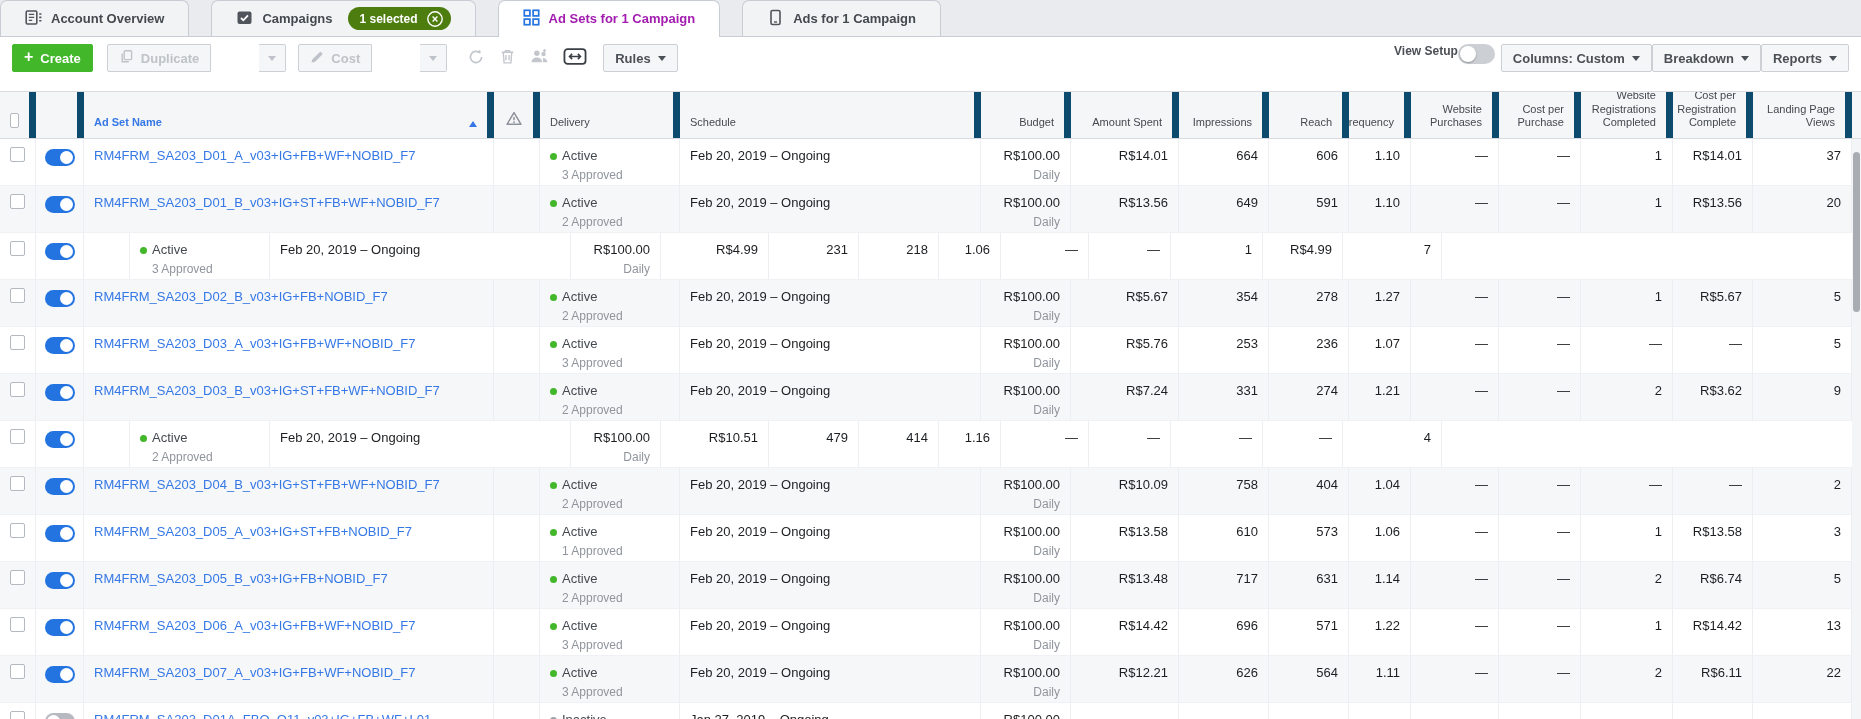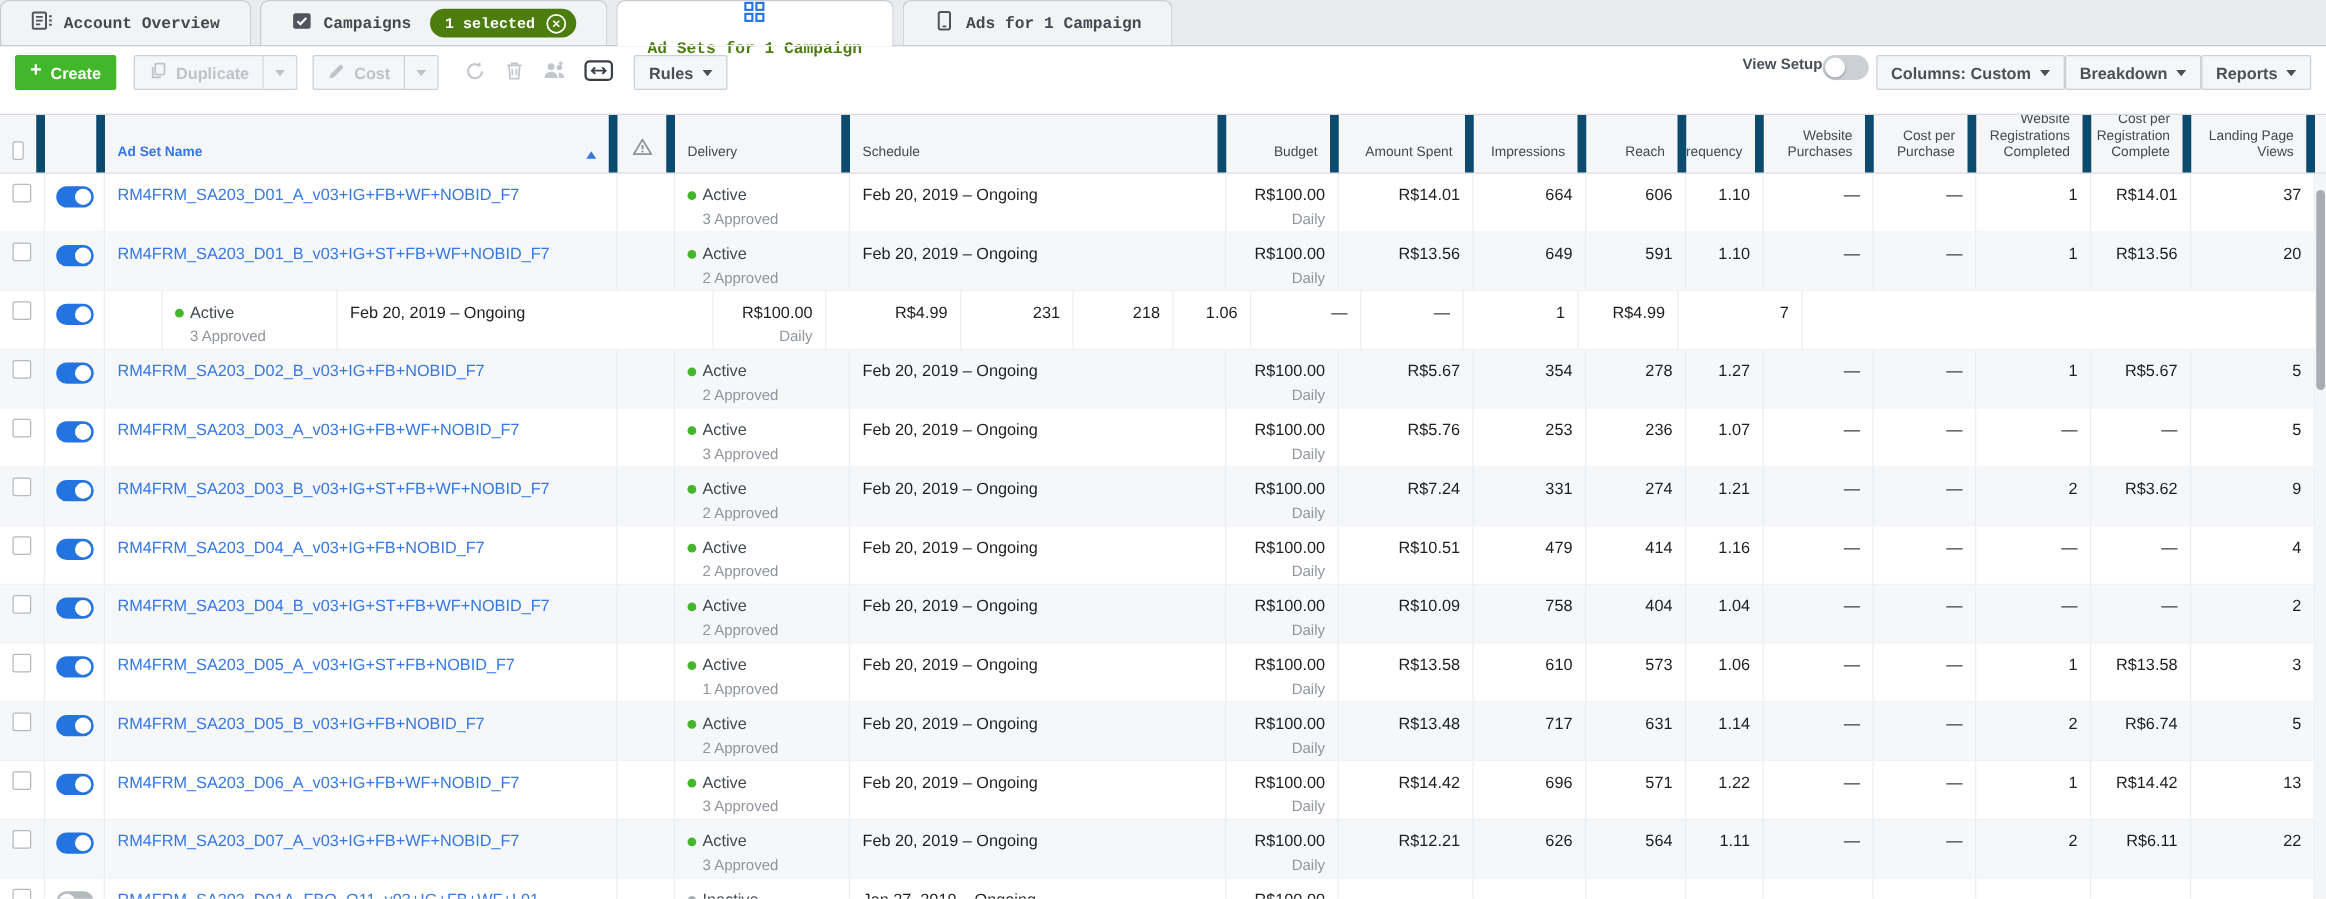--- a/index.html
+++ b/index.html
@@ -3,35 +3,35 @@
 <meta charset="utf-8">
 <style>
   * { box-sizing: border-box; margin: 0; padding: 0; }
   html,body { width:1861px; height:719px; overflow:hidden; }
   body { font-family:"Liberation Sans", sans-serif; background:#fff; color:#1c1e21; position:relative; }
 
   
   .tabbar { height:37px; background:#e9ebee; border-bottom:1px solid #c8ccd3; display:flex; align-items:flex-end; position:relative; }
   .tab { height:36px; display:flex; align-items:center; gap:9px; padding:0 24px; background:#f2f3f5;
          border:1px solid #c8ccd3; border-bottom:none; border-radius:7px 7px 0 0; font-size:13px; font-weight:bold;
-         color:#444950; margin-right:7px; position:relative; cursor:pointer;font-family:Liberation Mono, monospace; }
-  .tab.active { background:#fff; color:#4d7c0f; z-index:2;flex-direction:column; }
+         color:#444950; margin-right:22px; position:relative; cursor:pointer; }
+  .tab.active { background:#fff; color:#a21caf; z-index:2; }
   .tab.active::after { content:""; position:absolute; left:0; right:0; bottom:-1px; height:1px; background:#fff; }
   .sel-pill { background:#4d7c0f; color:#fff; font-size:12px; font-weight:bold; border-radius:12px; height:23px;
               display:flex; align-items:center; gap:8px; padding:0 7px 0 12px; margin-left:6px; }
 
   
   .toolbar { height:42px; display:flex; align-items:center; padding:0 12px; background:#fff; }
   .btn { height:28px; display:inline-flex; align-items:center; gap:7px; padding:0 11px; background:#f5f6f7;
          border:1px solid #ccd0d5; border-radius:2px; font-size:13px; font-weight:bold; color:#4b4f56; cursor:pointer; white-space:nowrap; }
   .btn .caret { width:0; height:0; border-left:4px solid transparent; border-right:4px solid transparent; border-top:5px solid currentColor; }
   .btn.disabled { color:#bec3c9; }
   .btn-create { background:#42b72a; border-color:#42b72a; color:#fff; margin-right:14px; }
   .btn-create .plus { font-size:16px; font-weight:bold; line-height:1; margin-top:-2px; }
-  .split { display:flex; margin-right:12px; }
+  .split { display:flex; margin-right:12px;gap:48px; }
   .split .main { border-radius:2px 0 0 2px; }
   .split .arrow { border-radius:0 2px 2px 0; border-left:none; padding:0 9px; }
   .iconbar { display:flex; align-items:center; gap:14px; margin:0 16px 0 8px; }
   .icon-btn { display:flex; align-items:center; justify-content:center; background:none; border:none; cursor:pointer; }
   .tb-right { margin-left:auto; display:flex; align-items:flex-start; gap:0; }
   .vs-label { font-size:12px; font-weight:bold; color:#4b4f56; }
   .toggle { width:37px; height:20px; border-radius:10px; background:#ccd0d5; position:relative; cursor:pointer; margin-right:6px; }
   .toggle::after { content:""; position:absolute; width:16px; height:16px; border-radius:50%; background:#fff; top:2px; left:2px;
                    box-shadow:0 1px 2px rgba(0,0,0,.3); }
 
@@ -452,21 +452,20 @@
     <div class="cell c16 num">9</div>
   </div>
 
   <div class="row">
     <div class="cell c1 ccenter">
         <span class="cb"></span>
       </div>
     <div class="cell c2 ccenter">
         <span class="rtoggle"></span>
       </div>
-    <div class="cell c3"><span class="name-link">RM4FRM_SA203_D04_A_v03+IG+FB+NOBID_F7</span></div>
     <div class="cell c4"></div>
     <div class="cell c5 delivery">
       <div><span class="dot"></span><span class="status-txt">Active</span></div>
       <div class="sub">2 Approved</div>
     </div>
     <div class="cell c6">Feb 20, 2019 – Ongoing</div>
     <div class="cell c7 num">
       <div>R$100.00</div>
       <div class="sub">Daily</div>
     </div>

